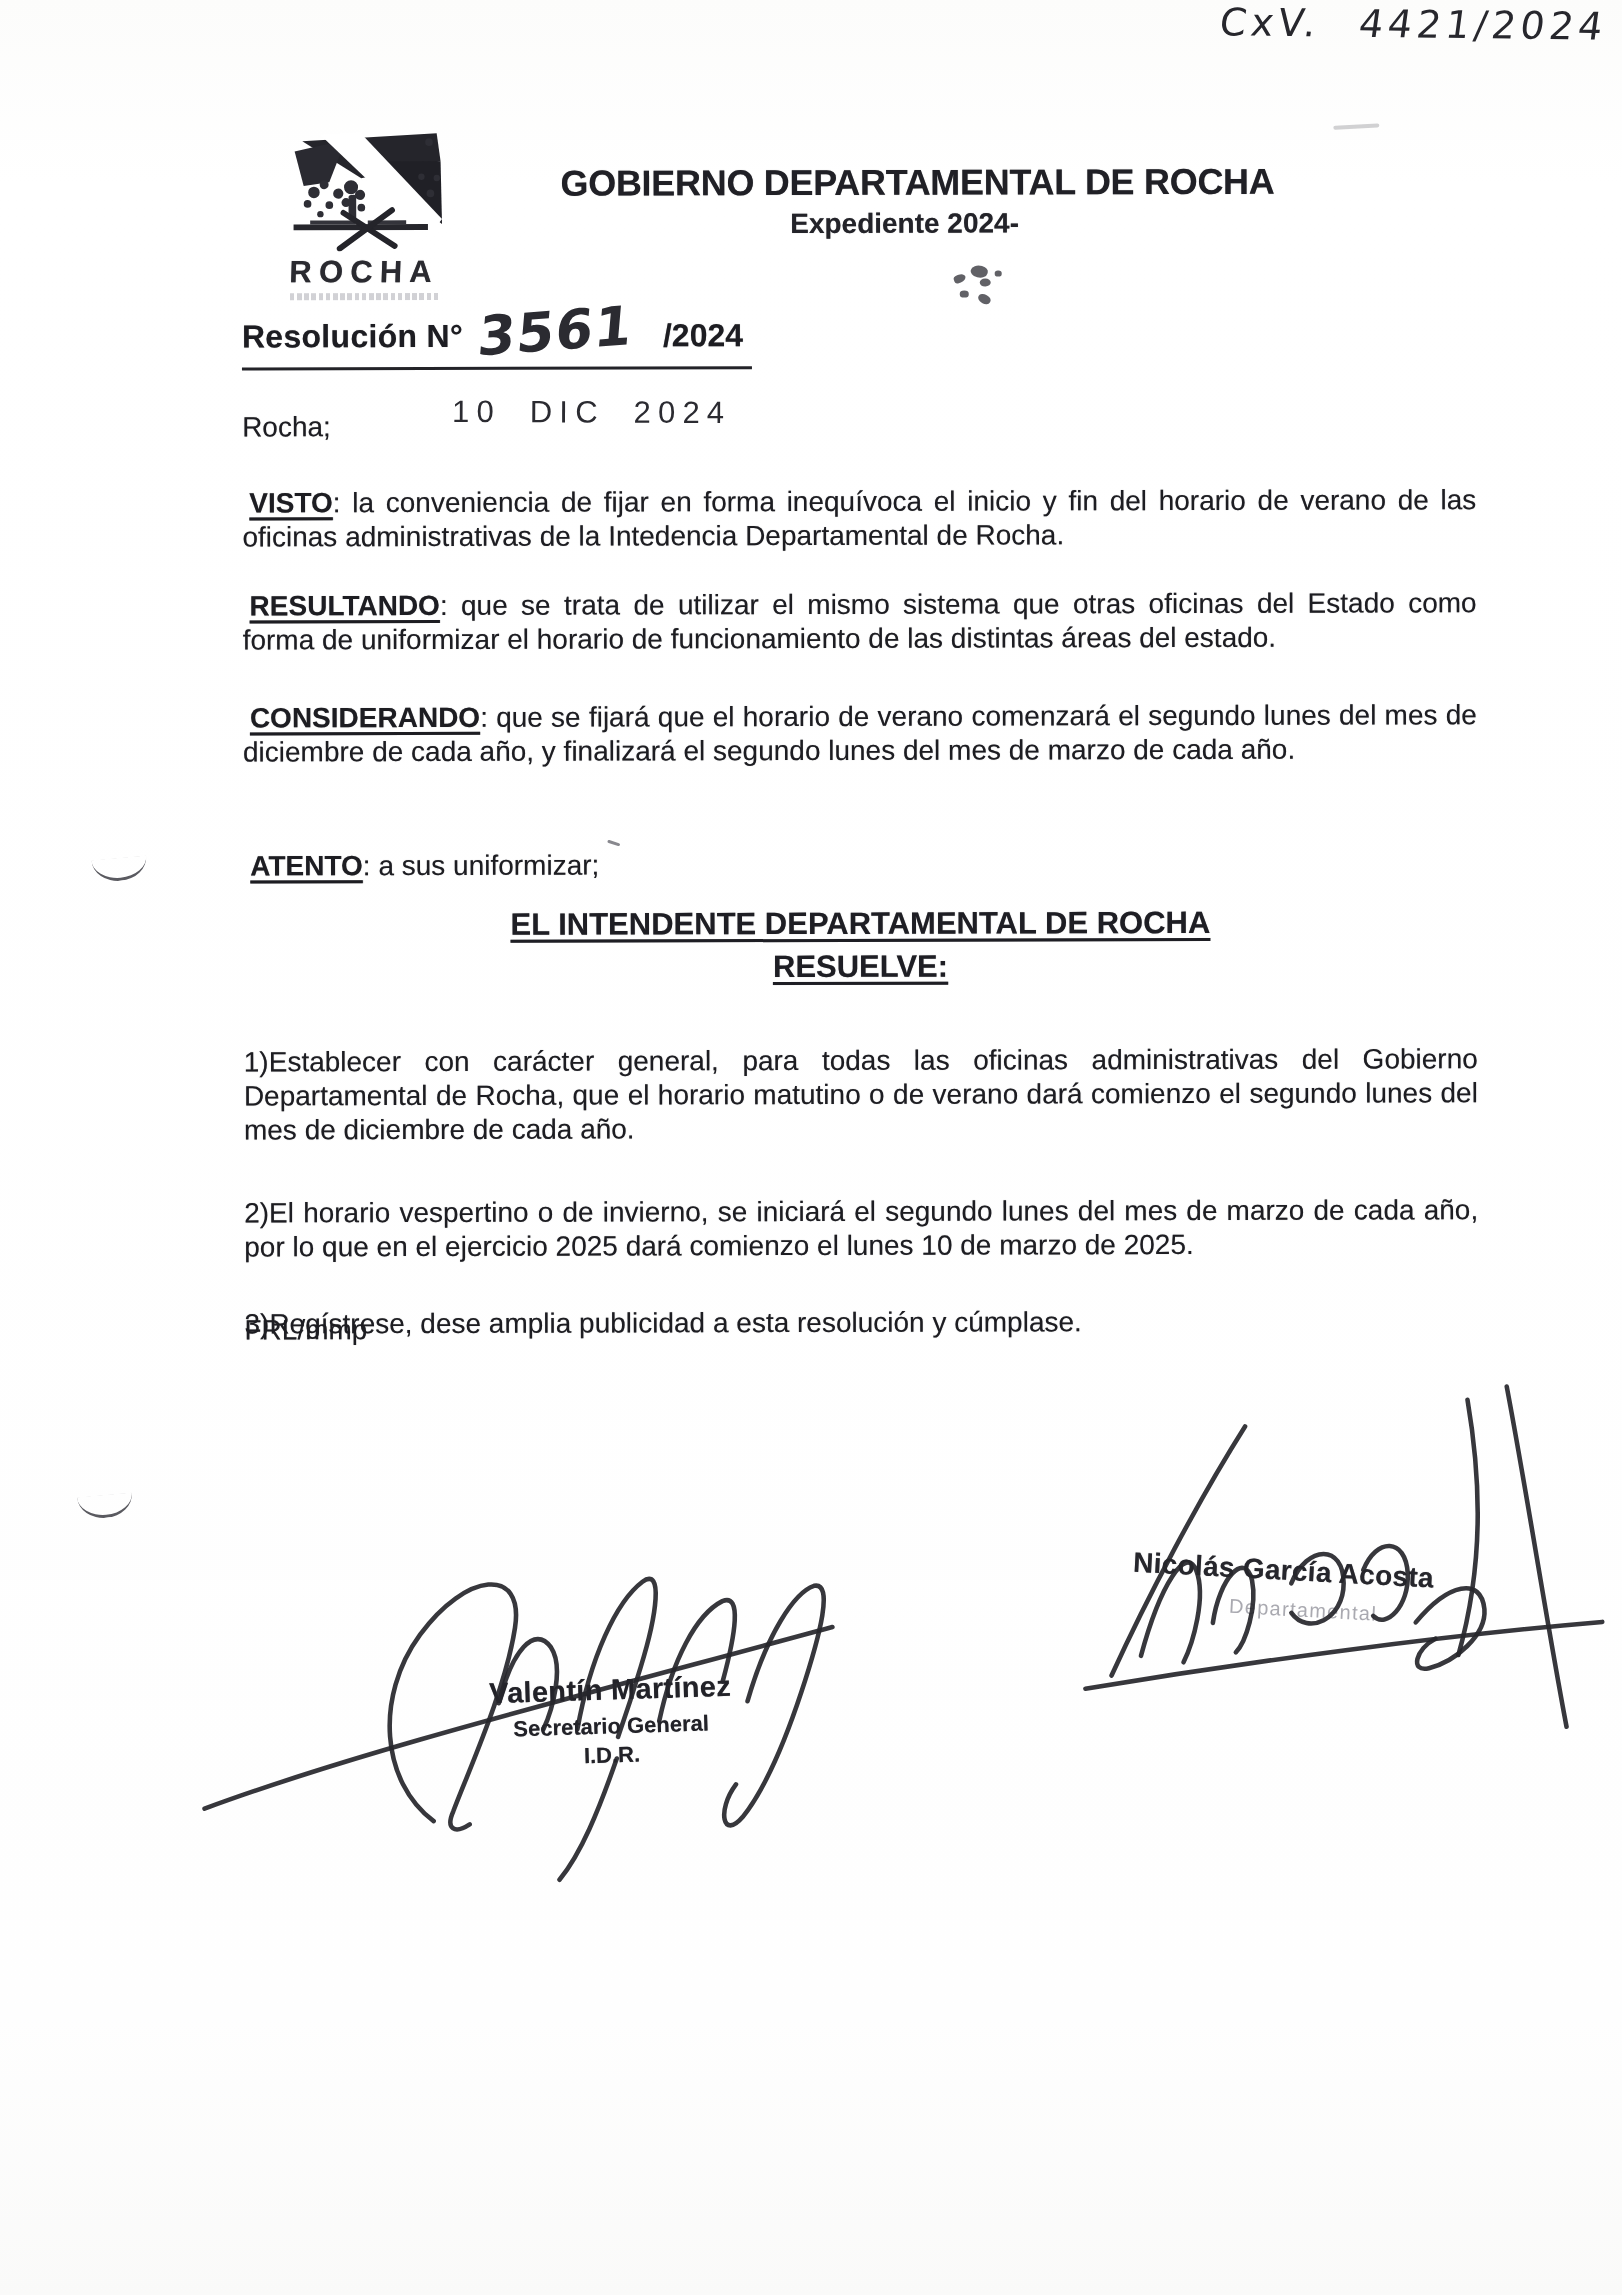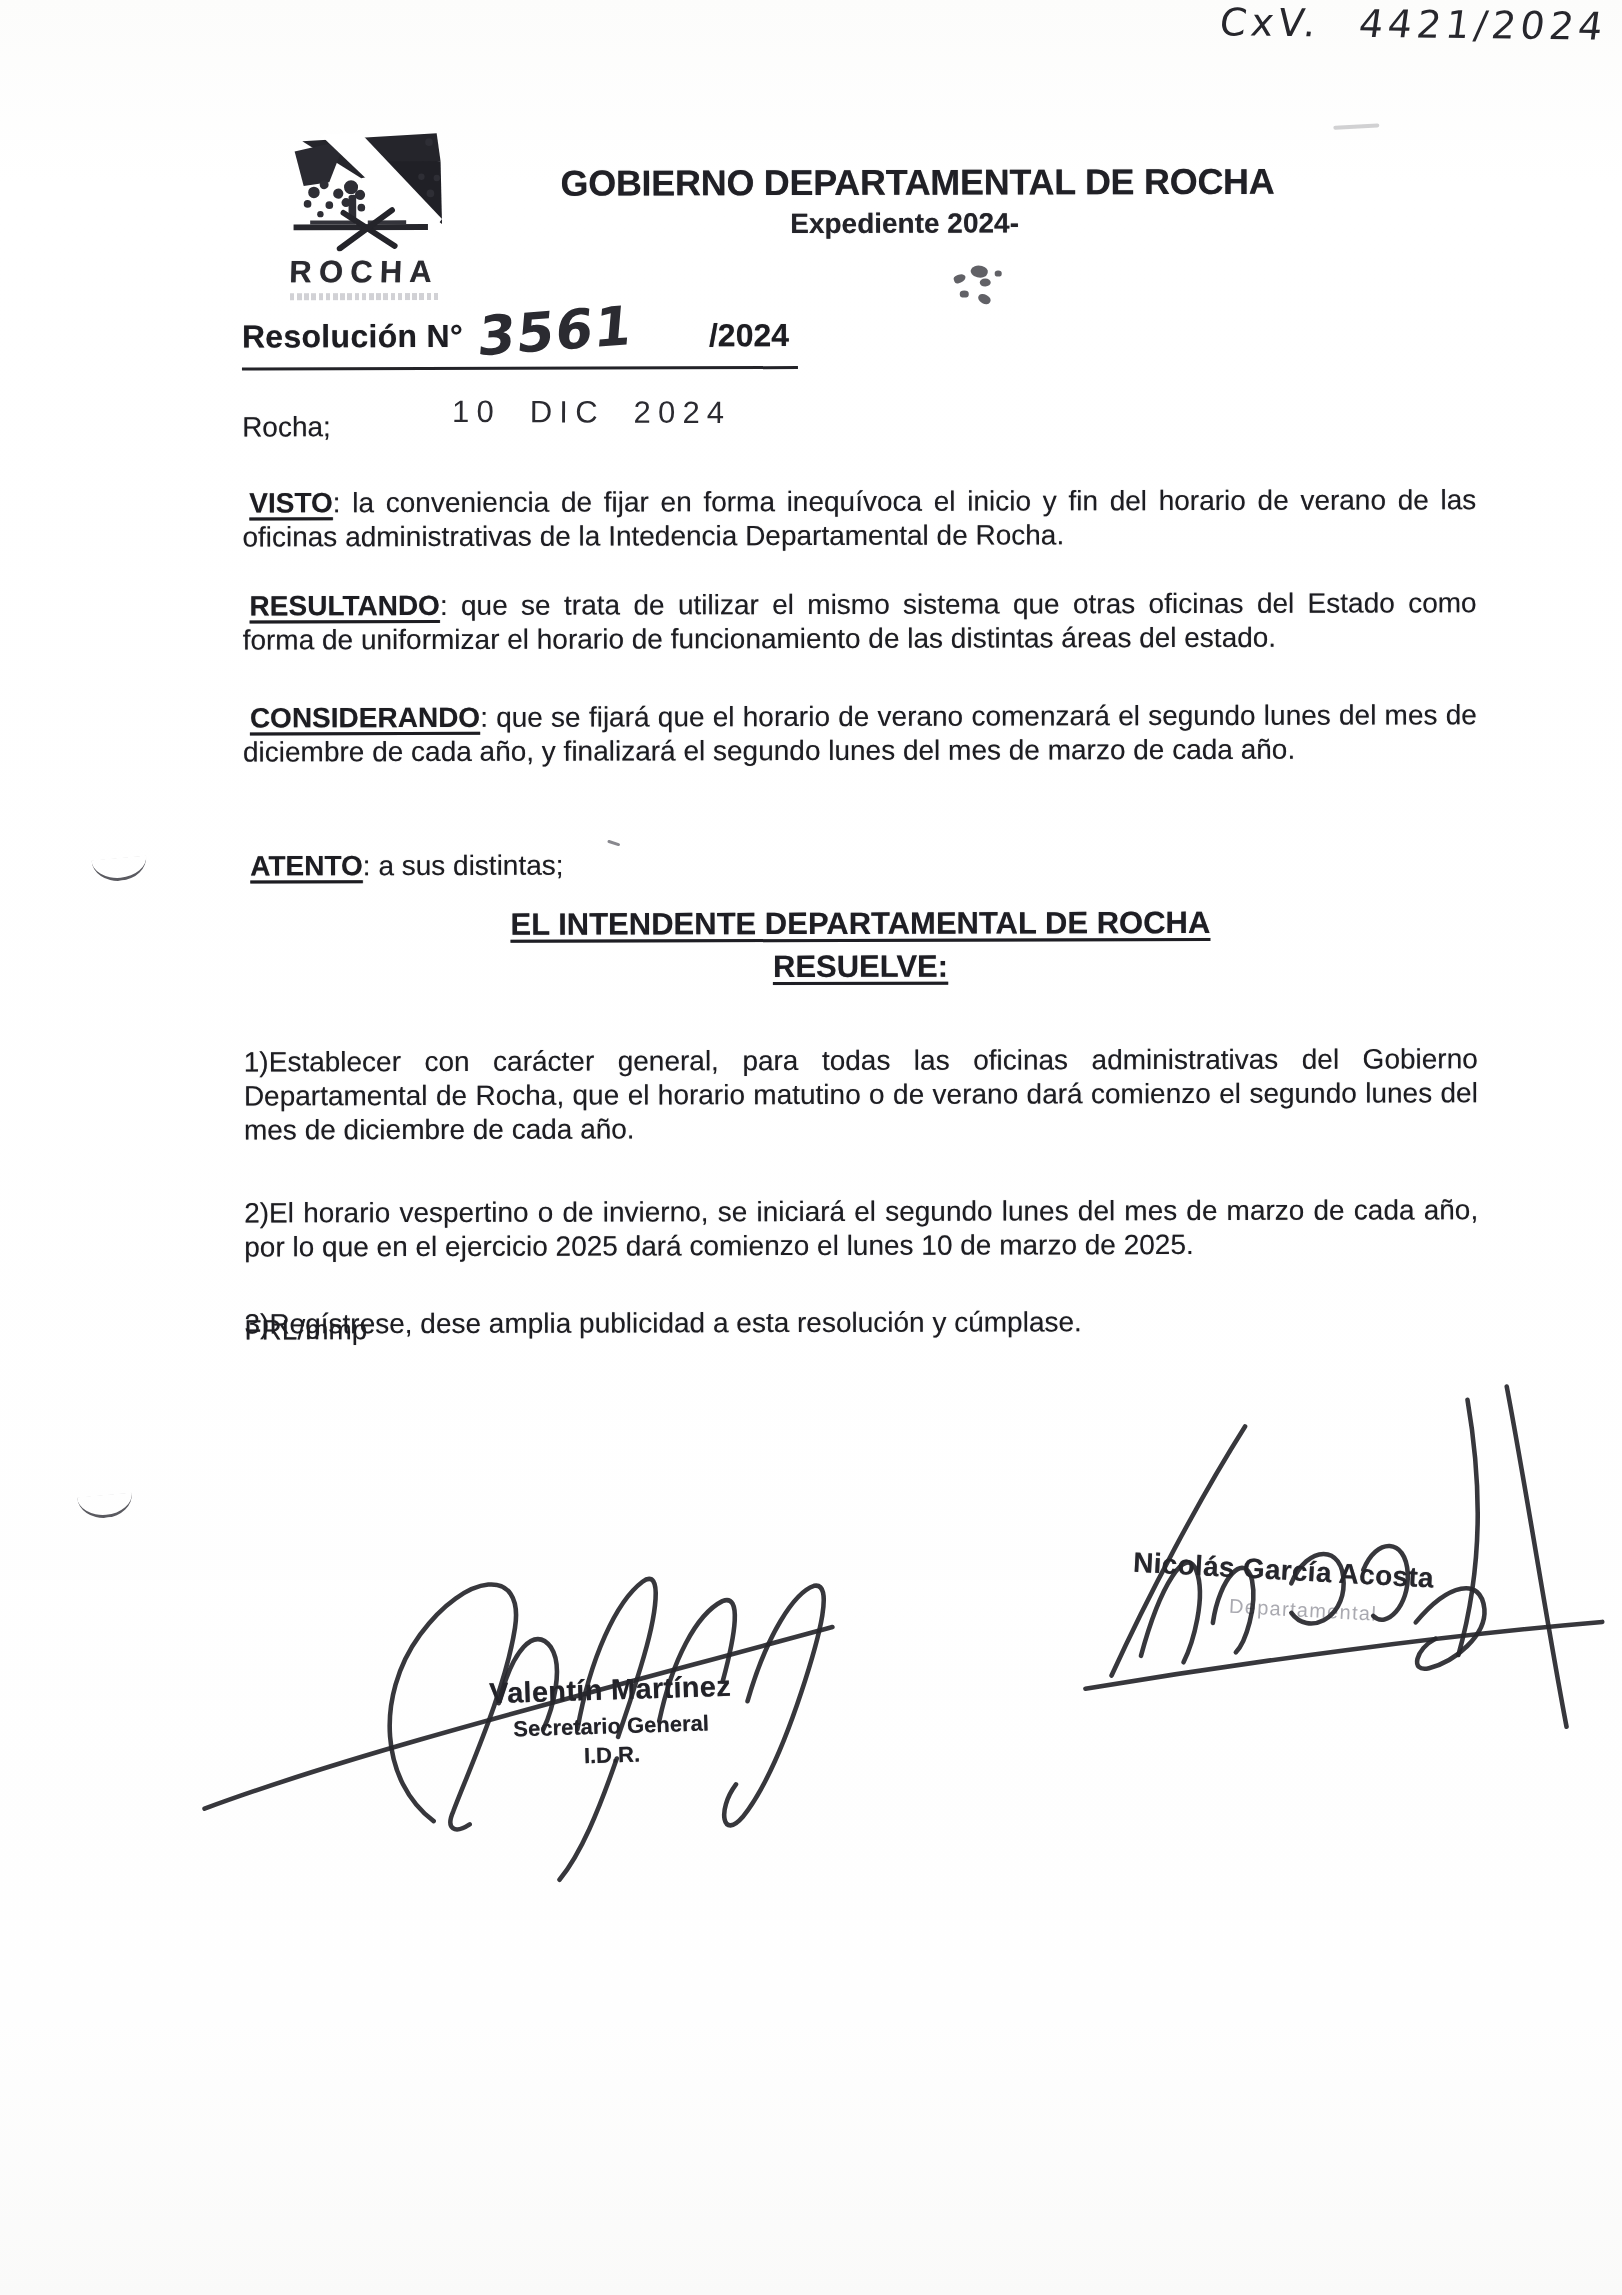--- a/index.html
+++ b/index.html
@@ -51,21 +51,21 @@
     display:inline-flex;align-items:baseline;
     border-bottom:3.3px solid #232328;padding:0 9.2px 6.5px 0;
   }
   .res-label{font-size:32px;font-weight:bold;letter-spacing:0.3px;}
   .hand-number{
     font-family:"DejaVu Sans",sans-serif;
     font-size:54px;font-weight:600;letter-spacing:1.3px;color:#2b2b31;
     display:inline-block;transform:rotate(-4deg) skewX(-9deg);
     margin:0 30px 0 14.4px;position:relative;top:2.6px;
   }
-  .res-suffix{font-size:32px;font-weight:bold;margin-left:46px;}
+  .res-suffix{font-size:32px;font-weight:bold;}
 
   
   .place{left:244px;top:410px;font-size:28px;}
   .date-stamp{
     left:454px;top:394px;
     font-size:31px;font-weight:500;color:#2b2b31;
     letter-spacing:7.2px;word-spacing:13px;
     transform:rotate(0.4deg);white-space:nowrap;
   }
 
@@ -192,21 +192,21 @@
 
     <div class="abs place toner">Rocha;</div>
     <div class="abs date-stamp">10 DIC 2024</div>
 
     <p class="abs para toner" style="top:457px;"><span class="label">VISTO</span><span>: la conveniencia de fijar en forma inequívoca el inicio y fin del horario de verano de las oficinas administrativas de la Intedencia Departamental de Rocha.</span></p>
 
     <p class="abs para toner" style="top:560px;"><span class="label">RESULTANDO</span><span>: que se trata de utilizar el mismo sistema que otras oficinas del Estado como forma de uniformizar el horario de funcionamiento de las distintas áreas del estado.</span></p>
 
     <p class="abs para toner" style="top:672px;"><span class="label">CONSIDERANDO</span><span>: que se fijará que el horario de verano comenzará el segundo lunes del mes de diciembre de cada año, y finalizará el segundo lunes del mes de marzo de cada año.</span></p>
 
-    <p class="abs para toner" style="top:820px;"><span class="label">ATENTO</span><span>: a sus distintas;</span></p>
+    <p class="abs para toner" style="top:820px;"><span class="label">ATENTO</span><span>: a sus uniformizar;</span></p>
     <div class="abs tiny-mark"></div>
 
     <div class="abs arc-mark" style="left:93px;top:856px;"></div>
     <div class="abs arc-mark" style="left:77px;top:1493px;"></div>
 
     <div class="abs center-head toner" style="top:906px;"><span>EL INTENDENTE DEPARTAMENTAL DE ROCHA</span></div>
     <div class="abs center-head toner" style="top:949px;"><span>RESUELVE:</span></div>
 
     <p class="abs para toner" style="top:1016px;"><span>1)</span><span>Establecer con carácter general, para todas las oficinas administrativas del Gobierno Departamental de Rocha, que el horario matutino o de verano dará comienzo el segundo lunes del mes de diciembre de cada año.</span></p>
     <p class="abs para toner" style="top:1167px;"><span>2)</span><span>El horario vespertino o de invierno, se iniciará el segundo lunes del mes de marzo de cada año, por lo que en el ejercicio 2025 dará comienzo el lunes 10 de marzo de 2025.</span></p>

